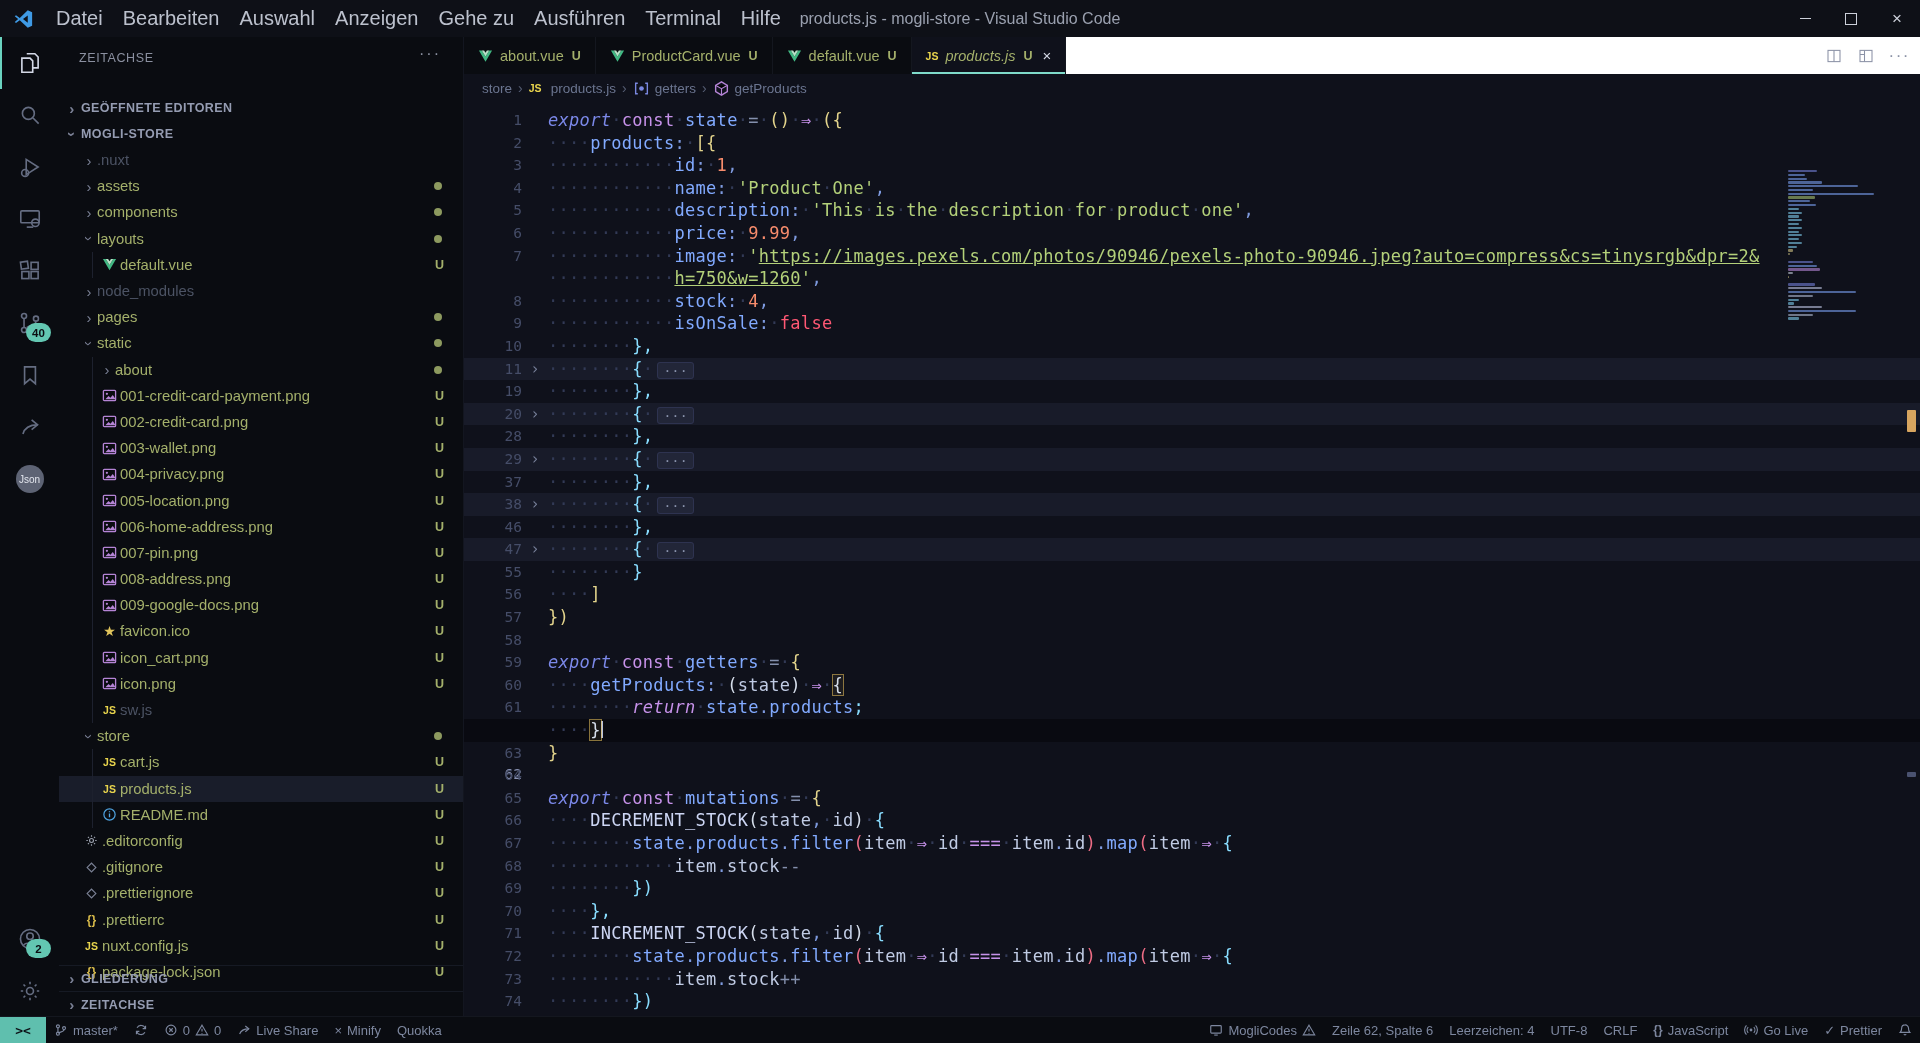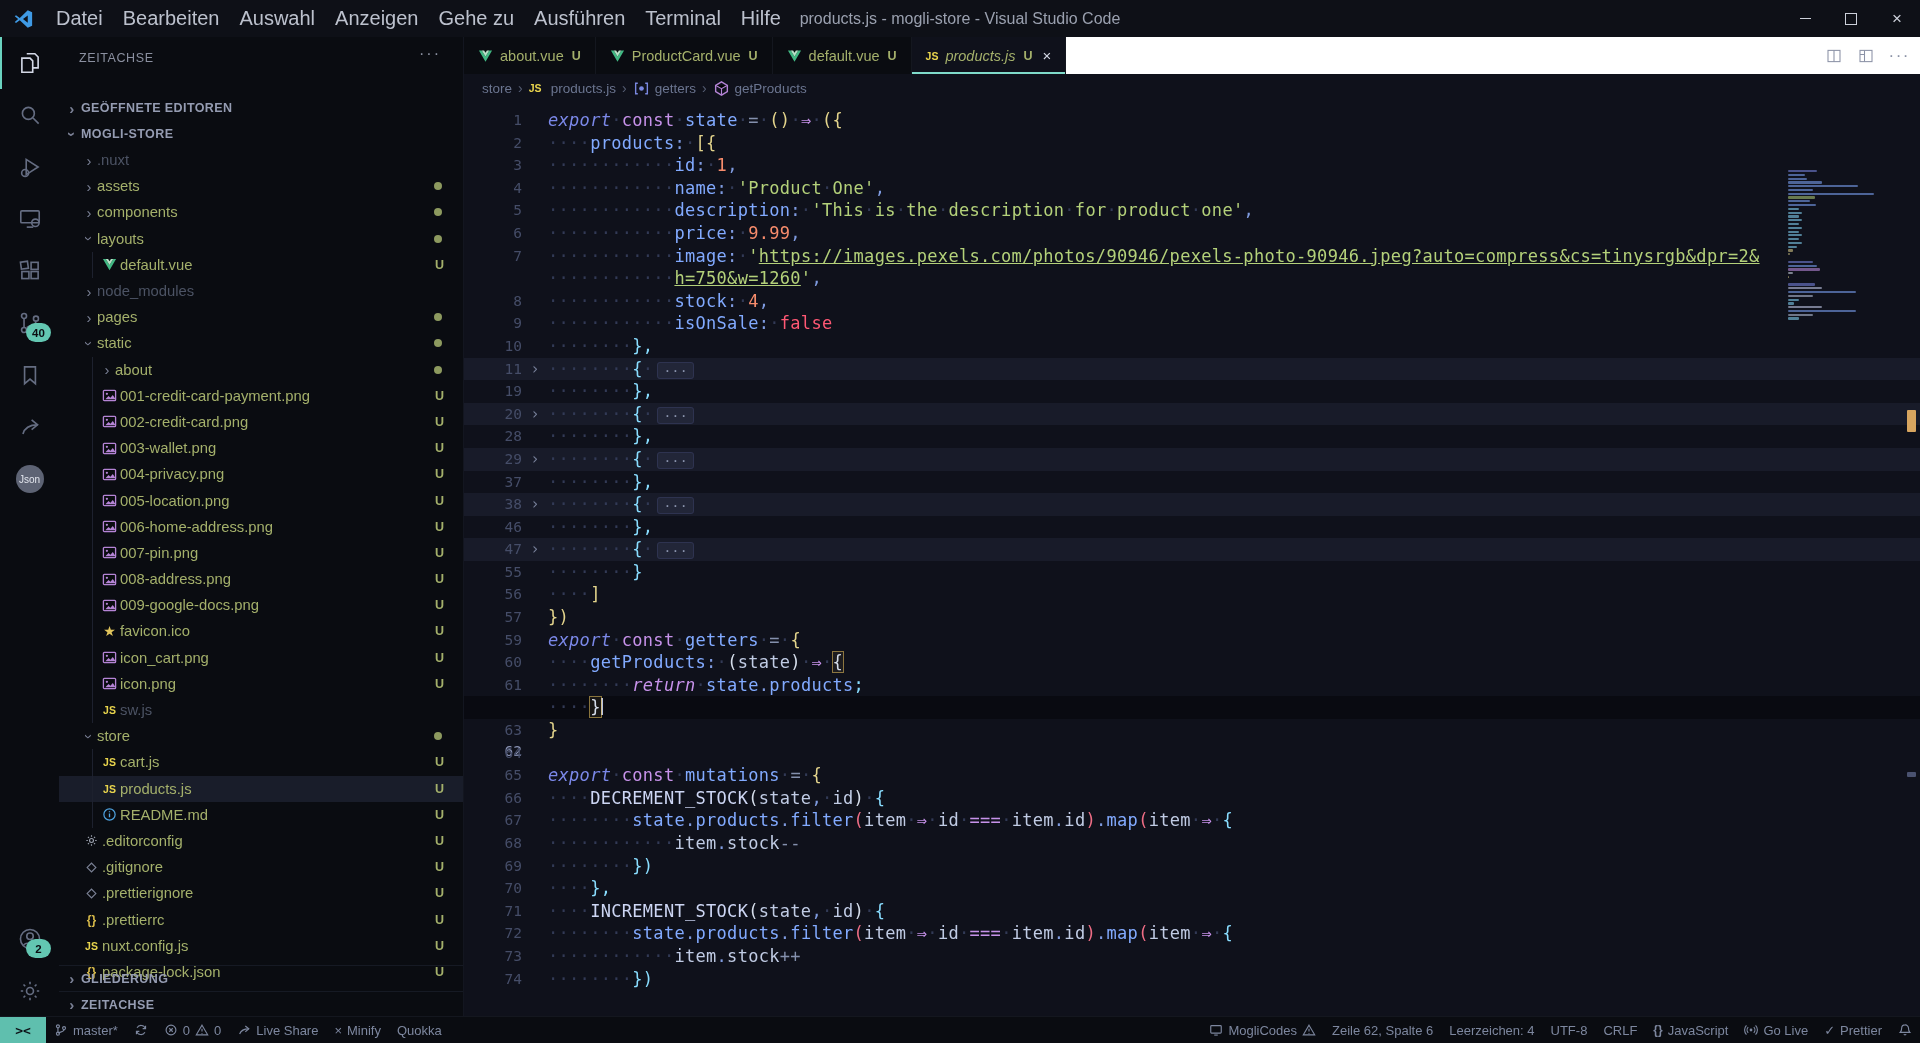--- a/index.html
+++ b/index.html
@@ -643,20 +643,21 @@
             <div class="row fold"><div class="gut">20</div><div class="foldc">›</div><div class="txt"><span class="t-ws">········</span><span class="t-pb">{</span><span class="t-ws">·</span><span class="t-fold">···</span></div></div>
             <div class="row"><div class="gut">28</div><div class="foldc"></div><div class="txt"><span class="t-ws">········</span><span class="t-pb">},</span></div></div>
             <div class="row fold"><div class="gut">29</div><div class="foldc">›</div><div class="txt"><span class="t-ws">········</span><span class="t-pb">{</span><span class="t-ws">·</span><span class="t-fold">···</span></div></div>
             <div class="row"><div class="gut">37</div><div class="foldc"></div><div class="txt"><span class="t-ws">········</span><span class="t-pb">},</span></div></div>
             <div class="row fold"><div class="gut">38</div><div class="foldc">›</div><div class="txt"><span class="t-ws">········</span><span class="t-pb">{</span><span class="t-ws">·</span><span class="t-fold">···</span></div></div>
             <div class="row"><div class="gut">46</div><div class="foldc"></div><div class="txt"><span class="t-ws">········</span><span class="t-pb">},</span></div></div>
             <div class="row fold"><div class="gut">47</div><div class="foldc">›</div><div class="txt"><span class="t-ws">········</span><span class="t-pb">{</span><span class="t-ws">·</span><span class="t-fold">···</span></div></div>
             <div class="row"><div class="gut">55</div><div class="foldc"></div><div class="txt"><span class="t-ws">········</span><span class="t-pb">}</span></div></div>
             <div class="row"><div class="gut">56</div><div class="foldc"></div><div class="txt"><span class="t-ws">····</span><span class="t-p1">]</span></div></div>
             <div class="row"><div class="gut">57</div><div class="foldc"></div><div class="txt"><span class="t-p1">})</span></div></div>
+            <div class="row"><div class="gut">58</div><div class="foldc"></div><div class="txt"></div></div>
             <div class="row"><div class="gut">59</div><div class="foldc"></div><div class="txt"><span class="t-exp">export</span><span class="t-ws">·</span><span class="t-kw">const</span><span class="t-ws">·</span><span class="t-id">getters</span><span class="t-ws">·</span><span class="t-op">=</span><span class="t-ws">·</span><span class="t-p1">{</span></div></div>
             <div class="row"><div class="gut">60</div><div class="foldc"></div><div class="txt"><span class="t-ws">····</span><span class="t-id">getProducts</span><span class="t-pc">:</span><span class="t-ws">·</span><span class="t-p2">(</span><span class="t-pl">state</span><span class="t-p2">)</span><span class="t-ws">·</span><span class="t-kw">⇒</span><span class="t-ws">·</span><span class="t-p2 t-match">{</span></div></div>
             <div class="row"><div class="gut">61</div><div class="foldc"></div><div class="txt"><span class="t-ws">········</span><span class="t-ret">return</span><span class="t-ws">·</span><span class="t-id">state</span><span class="t-pc">.</span><span class="t-id">products</span><span class="t-pb">;</span></div></div>
             <div class="row cur"><div class="gut">62</div><div class="foldc"></div><div class="txt"><span class="t-ws">····</span><span class="t-p2 t-match">}</span><span class="caret"></span></div></div>
             <div class="row"><div class="gut">63</div><div class="foldc"></div><div class="txt"><span class="t-p1">}</span></div></div>
             <div class="row"><div class="gut">64</div><div class="foldc"></div><div class="txt"></div></div>
             <div class="row"><div class="gut">65</div><div class="foldc"></div><div class="txt"><span class="t-exp">export</span><span class="t-ws">·</span><span class="t-kw">const</span><span class="t-ws">·</span><span class="t-id">mutations</span><span class="t-ws">·</span><span class="t-op">=</span><span class="t-ws">·</span><span class="t-p1">{</span></div></div>
             <div class="row"><div class="gut">66</div><div class="foldc"></div><div class="txt"><span class="t-ws">····</span><span class="t-fn">DECREMENT_STOCK</span><span class="t-p2">(</span><span class="t-pl">state</span><span class="t-pc">,</span><span class="t-ws">·</span><span class="t-pl">id</span><span class="t-p2">)</span><span class="t-ws">·</span><span class="t-pb">{</span></div></div>
             <div class="row"><div class="gut">67</div><div class="foldc"></div><div class="txt"><span class="t-ws">········</span><span class="t-id">state</span><span class="t-pc">.</span><span class="t-id">products</span><span class="t-pc">.</span><span class="t-id">filter</span><span class="t-pr">(</span><span class="t-pl">item</span><span class="t-ws">·</span><span class="t-kw">⇒</span><span class="t-ws">·</span><span class="t-pl">id</span><span class="t-ws">·</span><span class="t-kw">===</span><span class="t-ws">·</span><span class="t-pl">item</span><span class="t-pc">.</span><span class="t-pl">id</span><span class="t-pr">)</span><span class="t-pc">.</span><span class="t-id">map</span><span class="t-pr">(</span><span class="t-pl">item</span><span class="t-ws">·</span><span class="t-kw">⇒</span><span class="t-ws">·</span><span class="t-pb">{</span></div></div>
             <div class="row"><div class="gut">68</div><div class="foldc"></div><div class="txt"><span class="t-ws">············</span><span class="t-pl">item</span><span class="t-pc">.</span><span class="t-pl">stock</span><span class="t-op">--</span></div></div>

